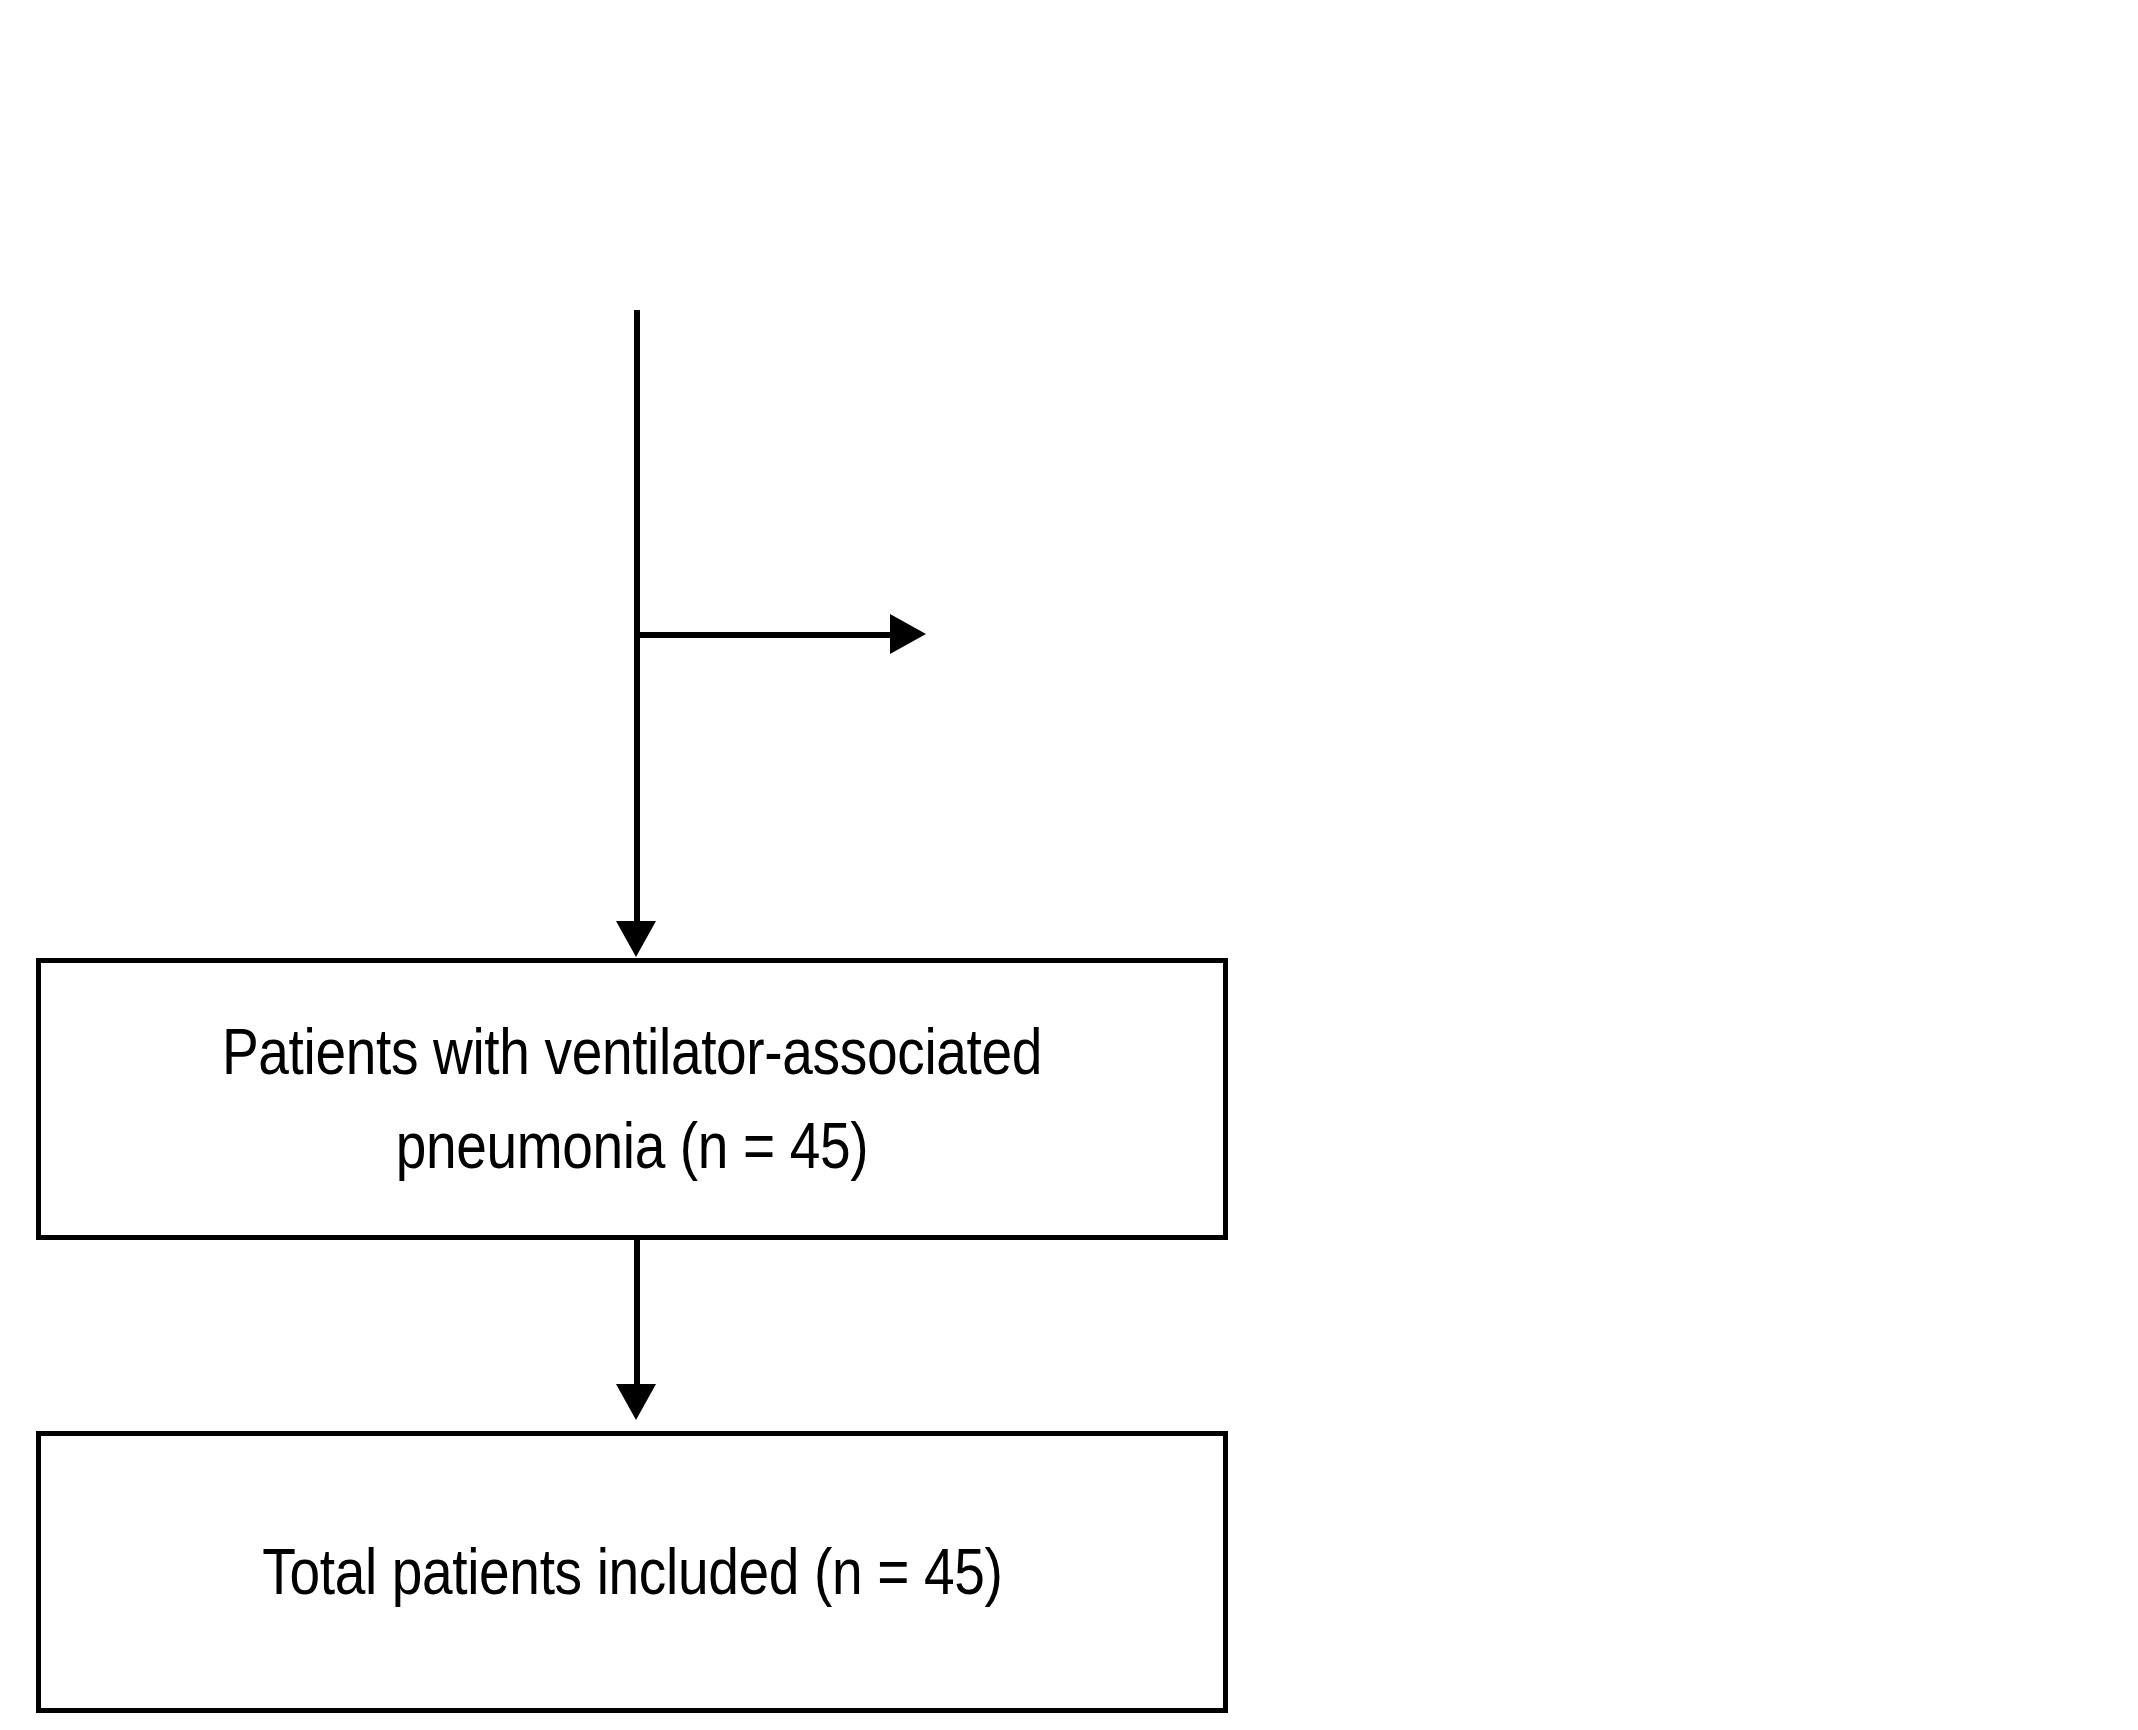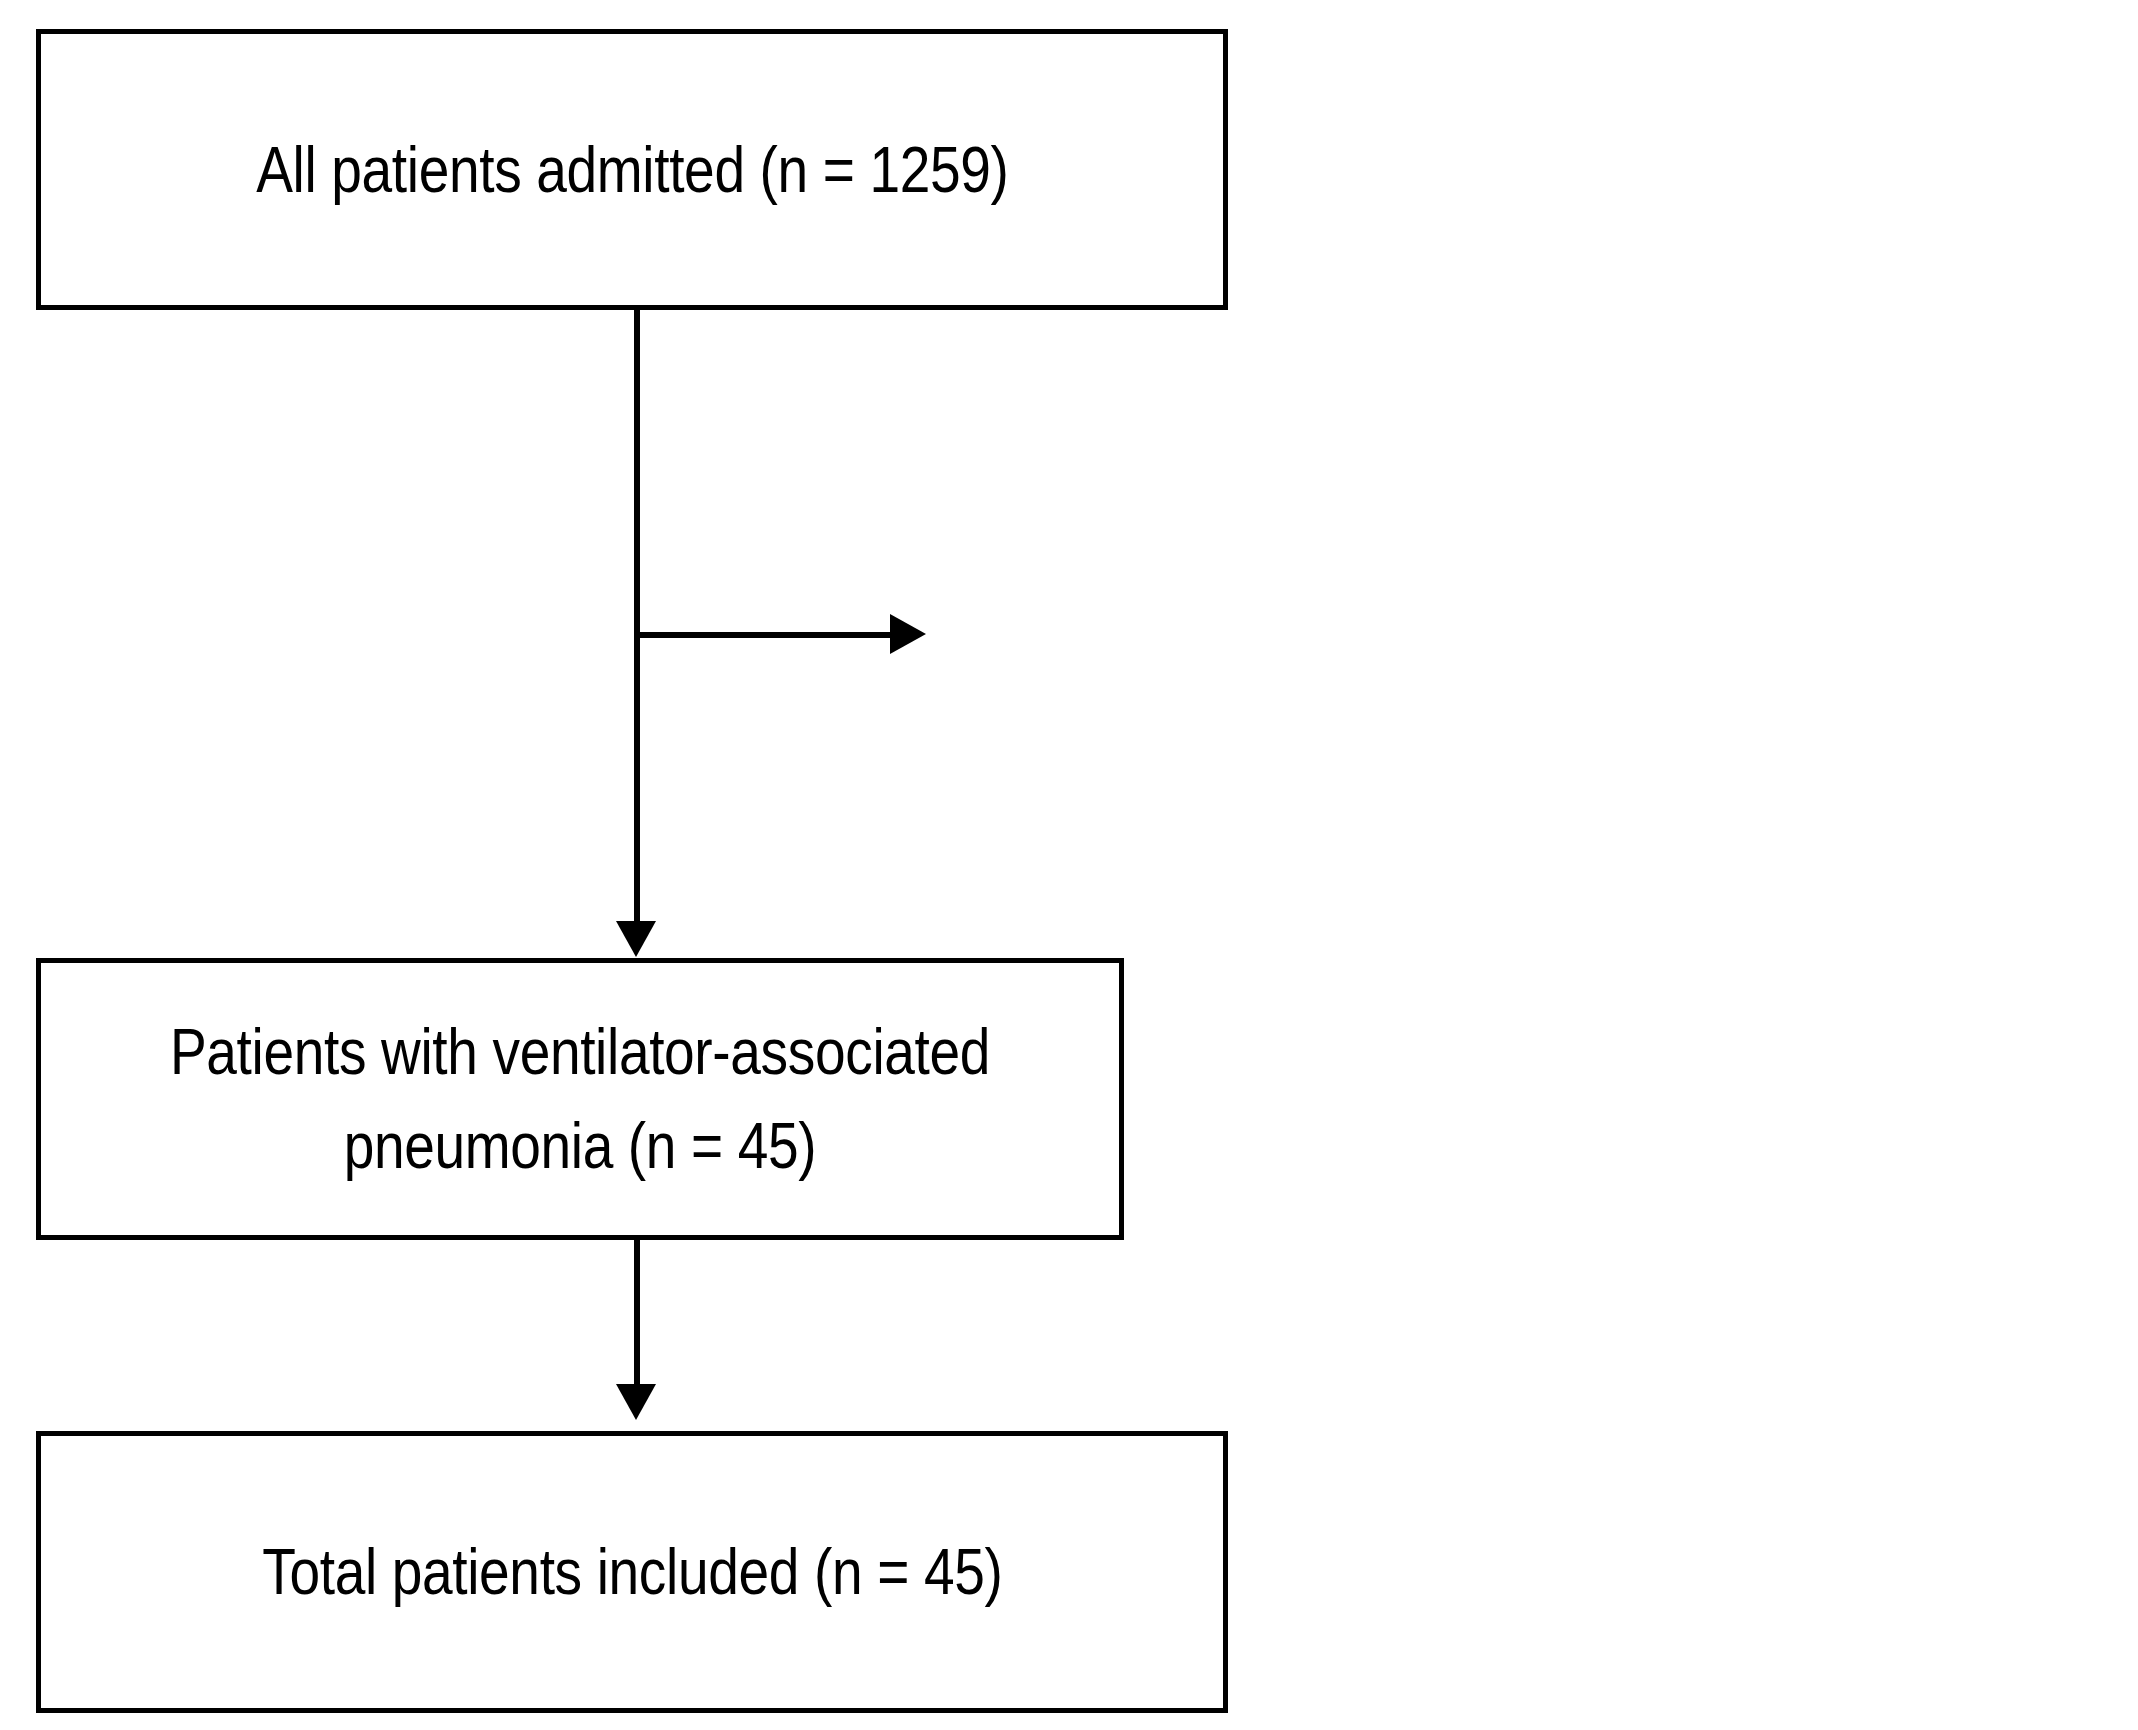--- a/index.html
+++ b/index.html
@@ -33,21 +33,21 @@
     text-align: center;
     white-space: pre-line;
     transform: scaleX(0.86);
     transform-origin: center center;
     letter-spacing: -0.4px;
   }
 
   
   #box-all-admitted   { left: 36px;   top: 29px;   width: 1192px; height: 281px; }
   #box-without-vap    { left: 927px; top: 492px;  width: 1192px; height: 283px; }
-  #box-with-vap       { left: 36px;   top: 958px; width: 1088px; height: 282px; justify-content: center; }
+  #box-with-vap       { left: 36px;   top: 958px; width: 1192px; height: 282px; justify-content: center; }
   #box-total-included { left: 36px;   top: 1431px; width: 1192px; height: 282px; }
 
   
   .conn-vline {
     position: absolute;
     width: 6.2px;
     background: #000000;
   }
   .conn-hline {
     position: absolute;
@@ -79,23 +79,20 @@
   #arrowhead-box2  { left: 890px; top: 614px; }
   
   #trunk-lower     { left: 634px; top: 1240px; height: 145px; }
   #arrowhead-box4  { left: 616px; top: 1384px; }
 </style>
 </head>
 <body>
 
 <div id="canvas">
 
-  <div class="node-box" id="box-all-admitted">
-    <div class="node-text">All patients admitted (n = 1259)</div>
-  </div>
 
   <div class="conn-vline" id="trunk-main"></div>
 
   <div class="conn-hline" id="branch-right"></div>
   <div class="arrow-right" id="arrowhead-box2"></div>
 
 
   <div class="arrow-down" id="arrowhead-box3"></div>
 
   <div class="node-box" id="box-with-vap">

